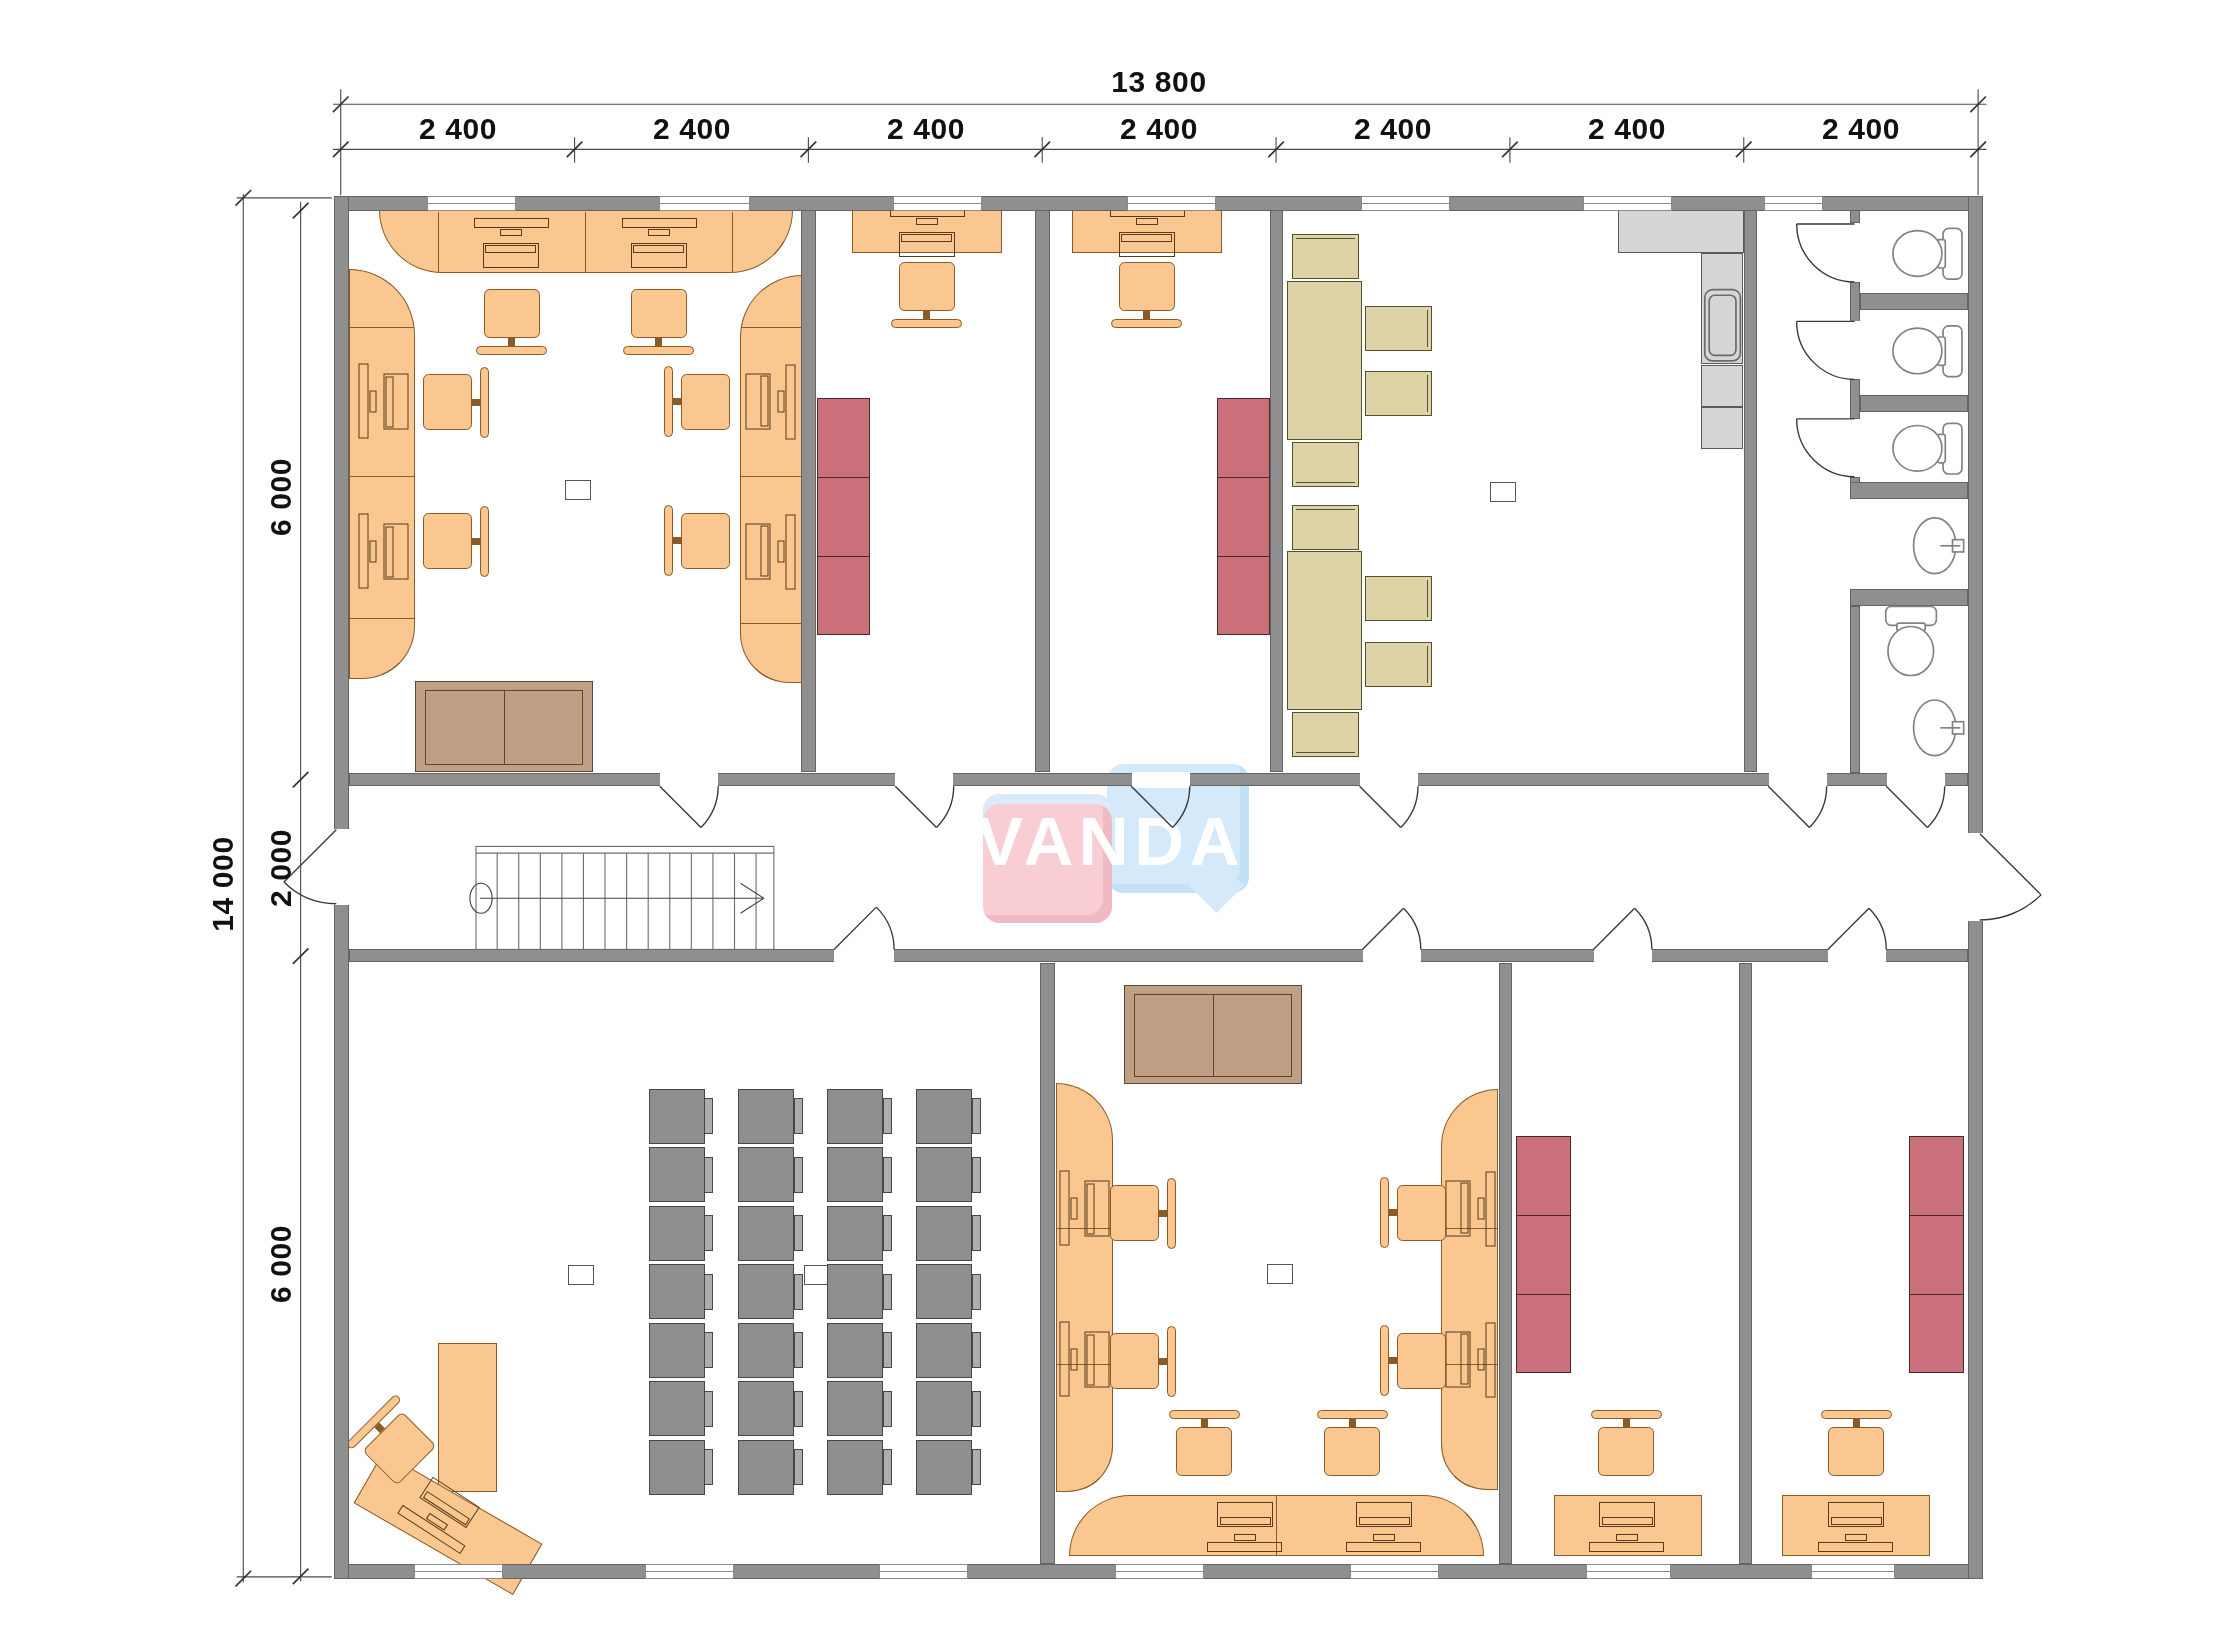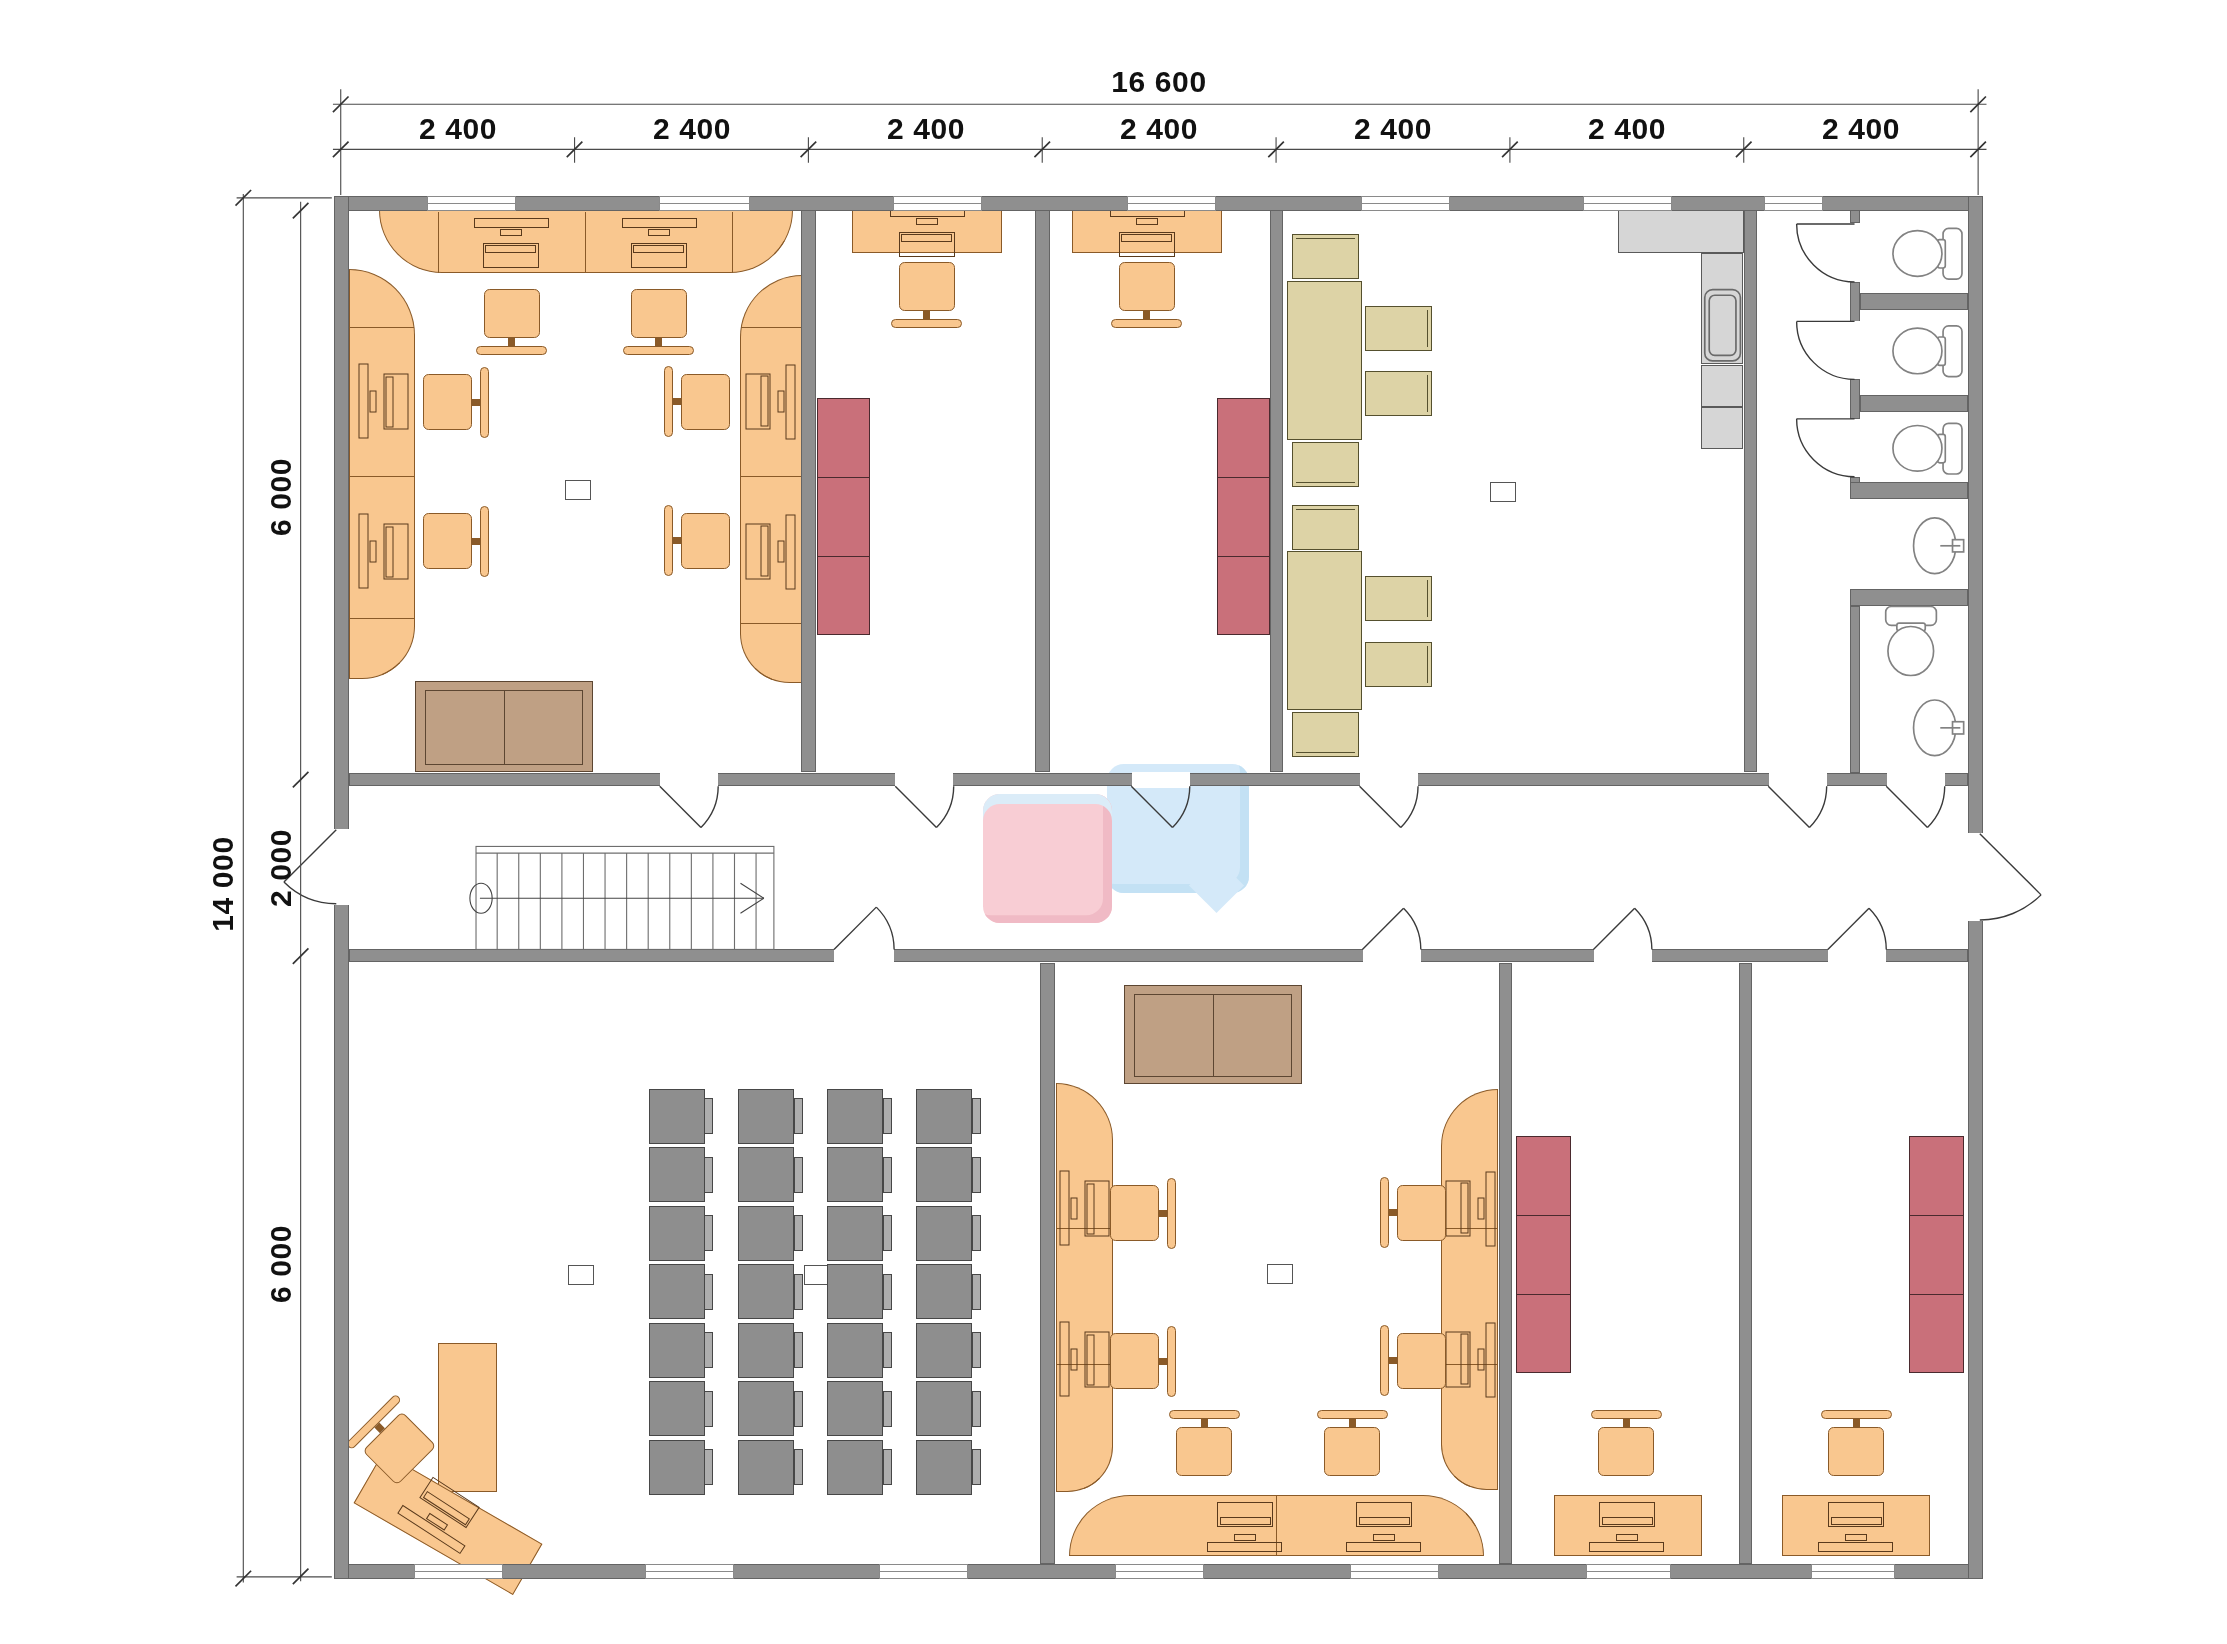--- a/index.html
+++ b/index.html
@@ -431,20 +431,21 @@
         <div class="seat"></div>
         <div class="ostem"></div>
         <div class="oback"></div>
       </div>
     </div>
 
   <div class="logo">
     <div class="logo-blue"></div>
     <div class="logo-tail"></div>
     <div class="logo-pink"></div>
+    <div class="logo-text">VANDA</div>
   </div>
 
   <svg class="lines" width="2227" height="1645" viewBox="0 0 4000 2954">
     <defs>
       <symbol id="wc" overflow="visible">
         <g fill="#fff" stroke="#828282" stroke-width="3">
           <rect x="92" y="2" width="34" height="91" rx="10"></rect>
           <rect x="82" y="22" width="14" height="51" rx="4"></rect>
           <ellipse cx="46" cy="47" rx="44" ry="41"></ellipse>
         </g>
@@ -540,21 +541,21 @@
       <line x1="2698" y1="282" x2="2726" y2="254" stroke="#333" stroke-width="3"></line>
       <line x1="3118" y1="282" x2="3146" y2="254" stroke="#333" stroke-width="3"></line>
       <line x1="3539" y1="282" x2="3567" y2="254" stroke="#333" stroke-width="3"></line>
       <line x1="423" y1="369" x2="451" y2="341" stroke="#333" stroke-width="3"></line>
       <line x1="423" y1="2849" x2="451" y2="2821" stroke="#333" stroke-width="3"></line>
       <line x1="526" y1="392" x2="554" y2="364" stroke="#333" stroke-width="3"></line>
       <line x1="526" y1="1414" x2="554" y2="1386" stroke="#333" stroke-width="3"></line>
       <line x1="526" y1="1731" x2="554" y2="1703" stroke="#333" stroke-width="3"></line>
       <line x1="526" y1="2845" x2="554" y2="2817" stroke="#333" stroke-width="3"></line>
     </svg>
-<div class="dimtext" style="left: 1159px; top: 82px;">16 600</div>
+<div class="dimtext" style="left: 1159px; top: 82px;">13 800</div>
     <div class="dimtext" style="left: 458px; top: 129px;">2 400</div>
     <div class="dimtext" style="left: 692px; top: 129px;">2 400</div>
     <div class="dimtext" style="left: 926px; top: 129px;">2 400</div>
     <div class="dimtext" style="left: 1159px; top: 129px;">2 400</div>
     <div class="dimtext" style="left: 1393px; top: 129px;">2 400</div>
     <div class="dimtext" style="left: 1627px; top: 129px;">2 400</div>
     <div class="dimtext" style="left: 1861px; top: 129px;">2 400</div>
     <div class="dimtext" style="left: 223px; top: 884px; transform: translate(-50%, -50%) rotate(-90deg);">14 000</div>
     <div class="dimtext" style="left: 281px; top: 497px; transform: translate(-50%, -50%) rotate(-90deg);">6 000</div>
     <div class="dimtext" style="left: 281px; top: 868px; transform: translate(-50%, -50%) rotate(-90deg);">2 000</div>

